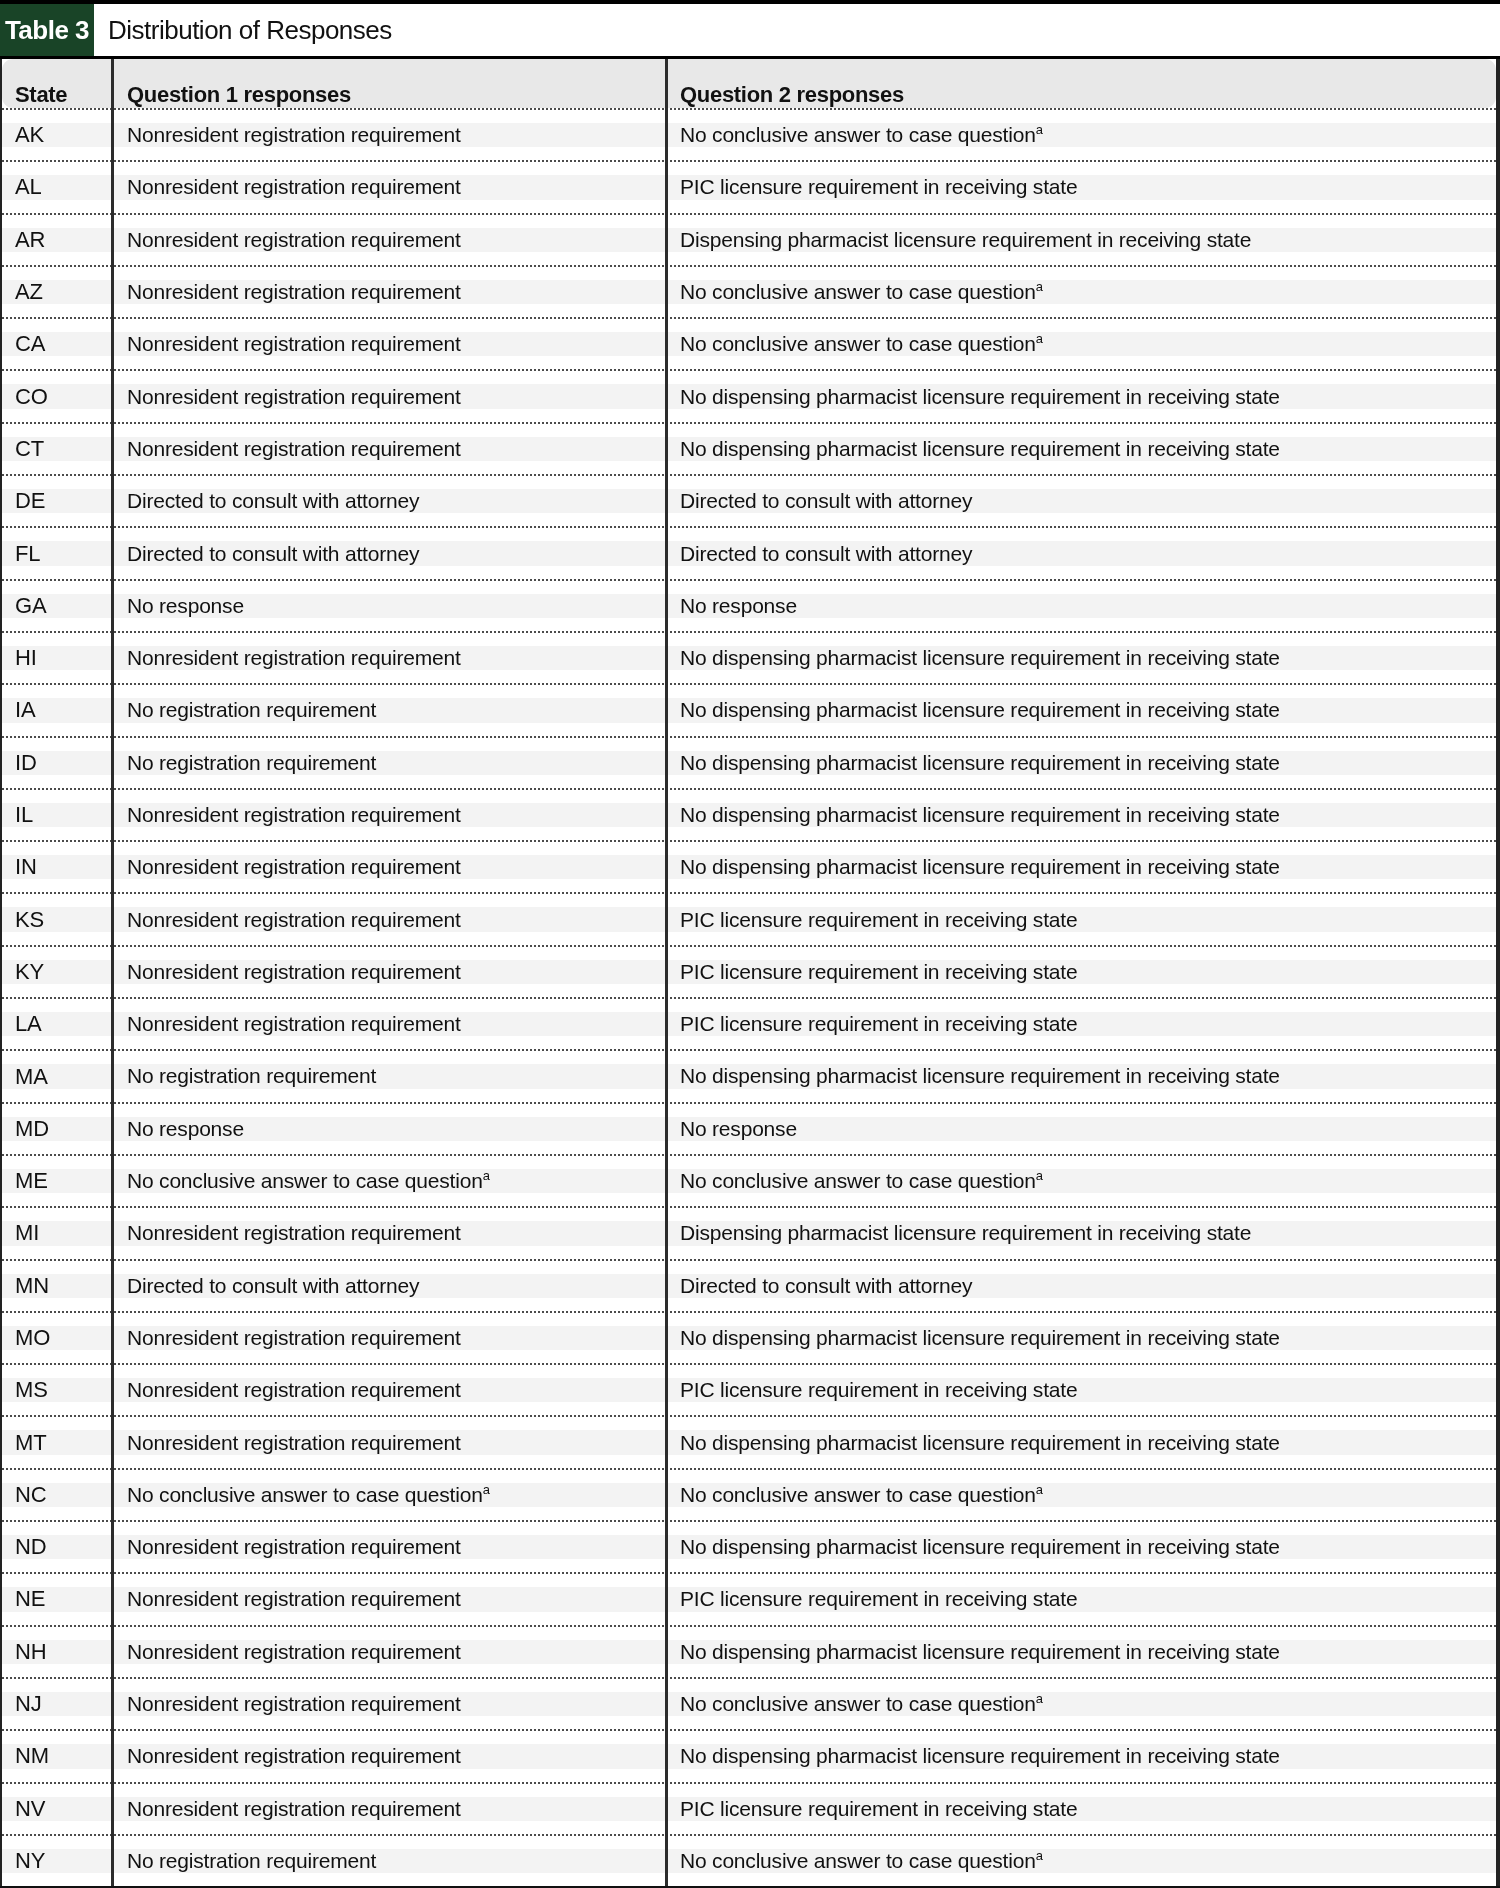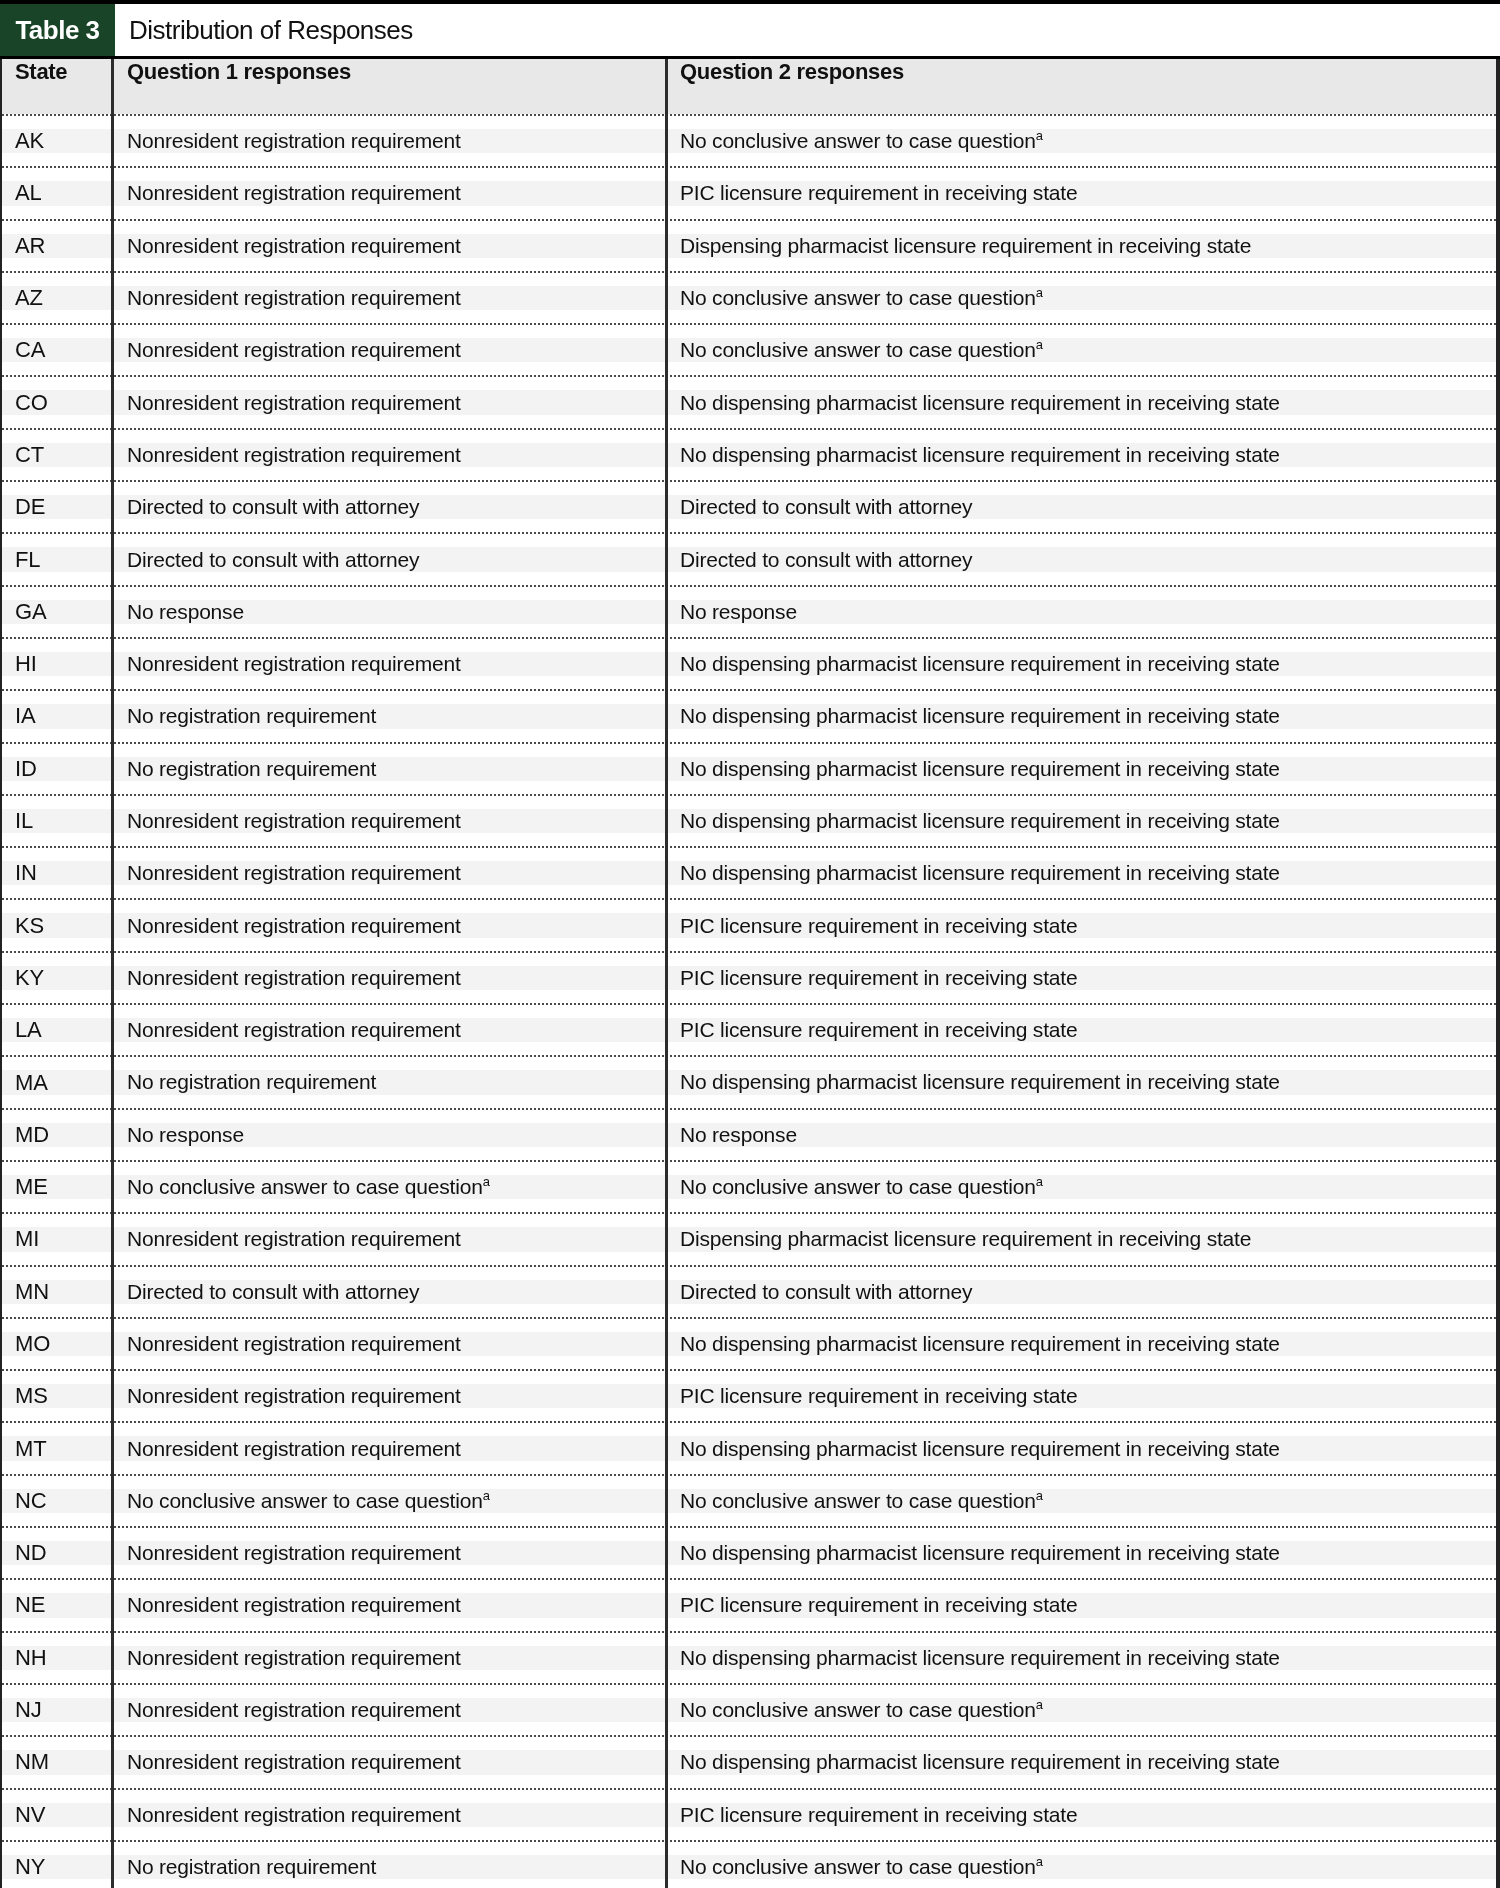--- a/index.html
+++ b/index.html
@@ -17,21 +17,21 @@
   }
   
   .titlebar {
     height: 52px;
     display: flex;
     align-items: stretch;
     background: #ffffff;
     border-bottom: 3px solid #000000;
   }
   .badge {
-    width: 115px;
+    width: 94px;
     background: var(--green, #194427);
     color: #ffffff;
     font-weight: bold;
     font-size: 26px;
     letter-spacing: -0.5px;
     display: flex;
     align-items: center;
     justify-content: center;
     flex: 0 0 auto;
   }
@@ -55,27 +55,28 @@
     position: absolute;
     top: 0;
     bottom: 0;
     width: 2.5px;
     background: #2c2c2c;
     z-index: 3;
   }
   .v1 { left: 109px; }
   .v2 { left: 663px; }
   .hrow {
-    height: 55px;
+    height: 49px;
     background: var(--header-bg, #e8e8e8);
     display: flex;
-    align-items: flex-start;
+    align-items: flex-end;
     font-weight: bold;
     font-size: 22px;
     letter-spacing: -0.3px;
+    border-radius: 11px;
   }
   .cell { box-sizing: border-box; }
   .c-state { width: 111px; padding-left: 13px; flex: 0 0 auto; }
   .c-q1    { width: 554px; padding-left: 14px; flex: 0 0 auto; }
   .c-q2    { flex: 1; padding-left: 13px; }
   .brow {
     height: 52.3px;
     box-sizing: border-box;
     border-top: 2px dotted #4b4b4b;
     background: var(--row-bg, #f3f3f3);

